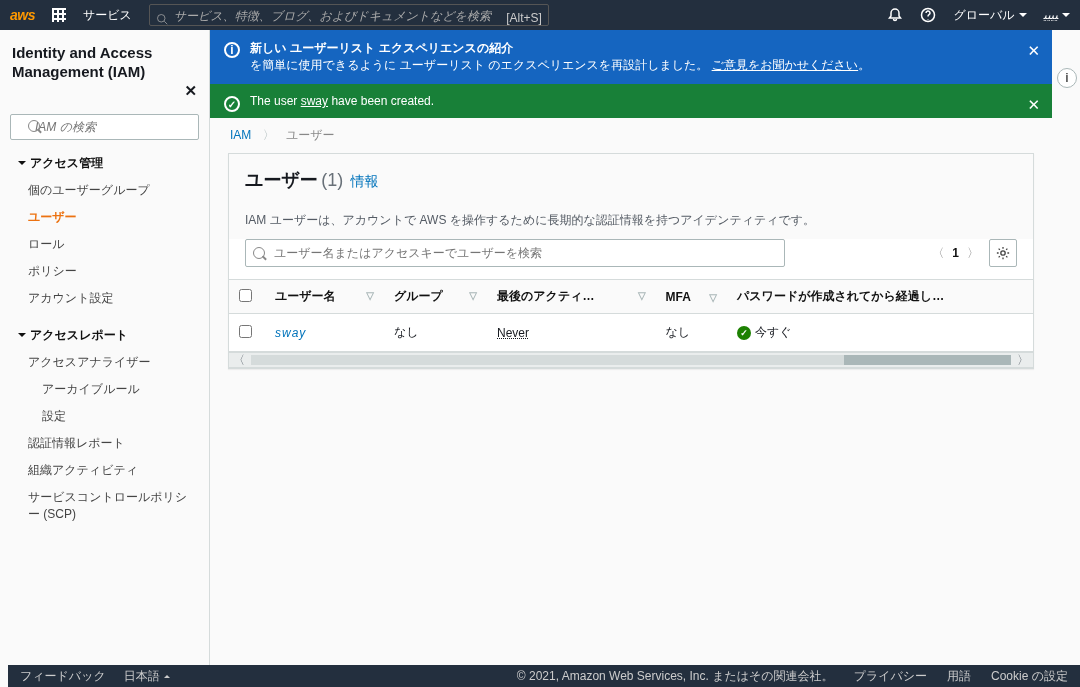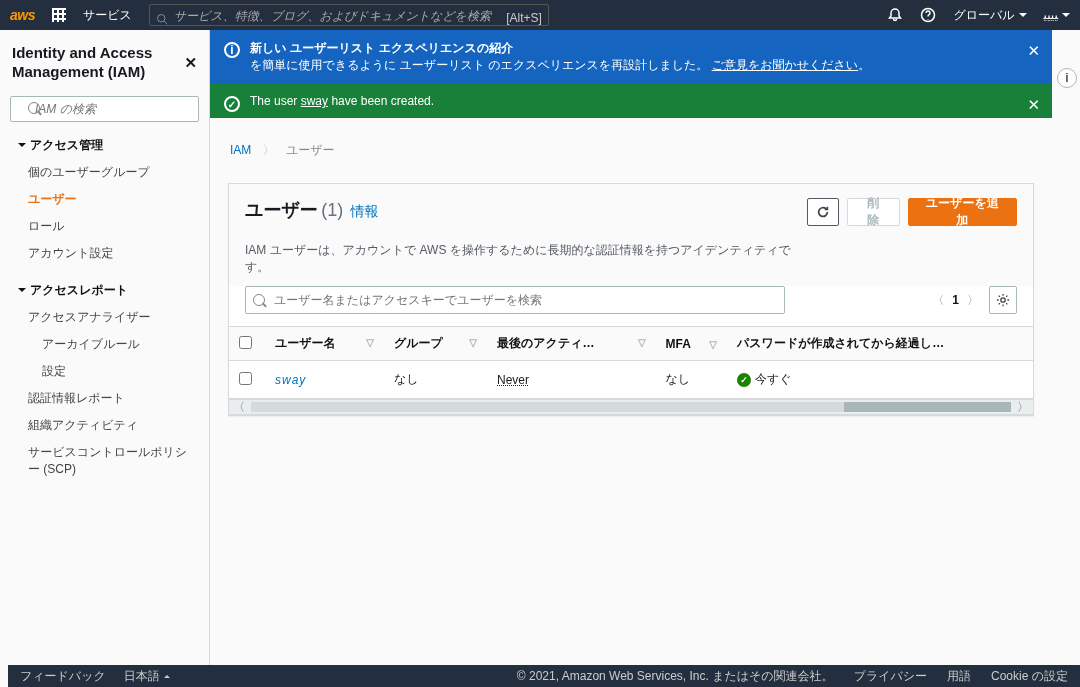--- a/index.html
+++ b/index.html
@@ -20,28 +20,28 @@
     repeating-linear-gradient(90deg,#fff 0 2px,transparent 2px 5px);
     background-size:5px 5px;}
   .top .svc{font-size:12px;}
   .top .search{display:flex;align-items:flex-end;border:1px solid #555;border-radius:2px;height:22px;flex:0 0 400px;padding:0 6px;gap:6px;color:#aaa;font-style:italic;}
   .top .search .kbd{margin-left:auto;font-style:normal;color:#ccc;}
   .top .spacer{flex:1;}
   .top .ico{width:16px;height:16px;display:flex;align-items:center;justify-content:center;cursor:pointer;}
   .top .ico svg{stroke:#fff;fill:none;stroke-width:1.5;}
   .top .region,.top .acct{cursor:pointer;display:flex;align-items:center;gap:4px;}
   .top .chev::after{content:"";display:inline-block;border:4px solid transparent;border-top-color:#fff;margin-top:4px;}
-  .top .acct{font-family:cursive;}
+  .top .acct{font-style:italic;font-family:cursive;}
 
   
   .frame{position:absolute;top:var(--top-h);bottom:var(--foot-h);left:0;right:0;}
 
   
   .sb{position:absolute;top:0;left:0;width:var(--sb-w);bottom:0;background:#fafafa;border-right:1px solid var(--border);}
-  .sb .head{display:flex;align-items:center;padding:14px 12px 10px;}
+  .sb .head{display:flex;align-items:center;padding:14px 12px 10px;flex-direction:column;}
   .sb .head h1{font-size:15px;font-weight:700;line-height:1.25;}
   .sb .head .close{margin-left:auto;font-size:15px;cursor:pointer;font-weight:700;}
   .sb .search{margin:4px 10px 10px;}
   .sb .search input{width:100%;height:26px;border:1px solid #aab7b8;border-radius:2px;padding:0 24px;color:#555;font-style:italic;}
   .sb .search{position:relative;}
   .sb .search::before{content:"";position:absolute;left:18px;top:6px;width:10px;height:10px;border:1.5px solid #888;border-radius:50%;}
   .sb .search::after{content:"";position:absolute;left:27px;top:16px;width:5px;height:1.5px;background:#888;transform:rotate(45deg);}
   .sb nav{padding:0 6px 10px 14px;}
   .sb .item,.sb .sect{display:block;padding:5px 4px;cursor:pointer;color:#444;font-size:12px;}
   .sb .item.sub{padding-left:14px;}
@@ -61,21 +61,21 @@
   .banner.green{background:var(--panel-green);}
   .banner .bicon{position:absolute;left:14px;top:12px;width:16px;height:16px;}
   .banner.blue .bicon{border:2px solid #fff;border-radius:50%;}
   .banner.blue .bicon::after{content:"i";position:absolute;inset:0;text-align:center;font-weight:700;line-height:12px;}
   .banner.green .bicon{border:2px solid #fff;border-radius:50%;}
   .banner.green .bicon::after{content:"✓";position:absolute;inset:0;text-align:center;font-weight:700;line-height:13px;font-size:10px;}
   .banner .bclose{position:absolute;right:12px;top:12px;cursor:pointer;font-size:15px;font-weight:400;}
   .banner a{color:#fff;text-decoration:underline;}
   .banner .bt{font-weight:700;}
 
-  .crumbs{padding:24px 20px;color:#888;}
+  .crumbs{padding:9px 20px;color:#888;}
   .crumbs a{color:var(--blue);}
   .crumbs .sep{margin:0 8px;color:#aab7b8;}
 
   .panel{margin:0 18px 18px;border:1px solid var(--border);background:#fff;box-shadow:0 1px 1px rgba(0,0,0,.05);}
   .phead{display:flex;align-items:flex-start;padding:14px 16px 10px;gap:10px;background:#fafafa;border-bottom:none;}
   .phead .ptitle{font-size:18px;font-weight:700;}
   .phead .pcount{color:#687078;font-weight:400;}
   .phead .pinfo{color:var(--blue);font-size:14px;margin-left:4px;cursor:pointer;}
   .phead .pdesc{color:#545b64;font-size:12px;margin-top:20px;}
   .phead .pact{margin-left:auto;display:flex;gap:8px;align-items:flex-start;}
@@ -153,20 +153,21 @@
       <span class="close">✕</span>
     </div>
     <div class="search">
       <input placeholder="IAM の検索" style="">
     </div>
     <nav>
       <span class="sect">アクセス管理</span>
       <span class="item sub">個のユーザーグループ</span>
       <span class="item sub active">ユーザー</span>
       <span class="item sub">ロール</span>
+      <span class="item sub">ポリシー</span>
       <span class="item sub">アカウント設定</span>
       <span class="sect">アクセスレポート</span>
       <span class="item sub">アクセスアナライザー</span>
       <span class="item sub2">アーカイブルール</span>
       <span class="item sub2">設定</span>
       <span class="item sub">認証情報レポート</span>
       <span class="item sub">組織アクティビティ</span>
       <span class="item sub">サービスコントロールポリシー (SCP)</span>
     </nav>
   </aside>
@@ -194,29 +195,20 @@
       <span>ユーザー</span>
     </div>
 
     <section class="panel">
       <div class="phead">
         <div>
           <span class="ptitle">ユーザー</span>
           <span class="ptitle pcount">(1)</span>
           <a class="pinfo">情報</a>
           <div class="pdesc">IAM ユーザーは、アカウントで AWS を操作するために長期的な認証情報を持つアイデンティティです。</div>
-        </div>
-        <div class="pact">
-          <button class="btn icon">
-              <svg viewBox="0 0 16 16">
-                <path d="M13 8a5 5 0 1 1-1.7-3.7M13 2v3h-3"></path>
-              </svg>
-            </button>
-          <button class="btn disabled">削除</button>
-          <button class="btn primary">ユーザーを追加</button>
         </div>
       </div>
       <div class="ptool">
         <div class="psearch">
           <input placeholder="ユーザー名またはアクセスキーでユーザーを検索" style="">
         </div>
         <div class="pager">
           <span class="pg">〈</span>
           <span class="cur">1</span>
           <span class="pg">〉</span>

